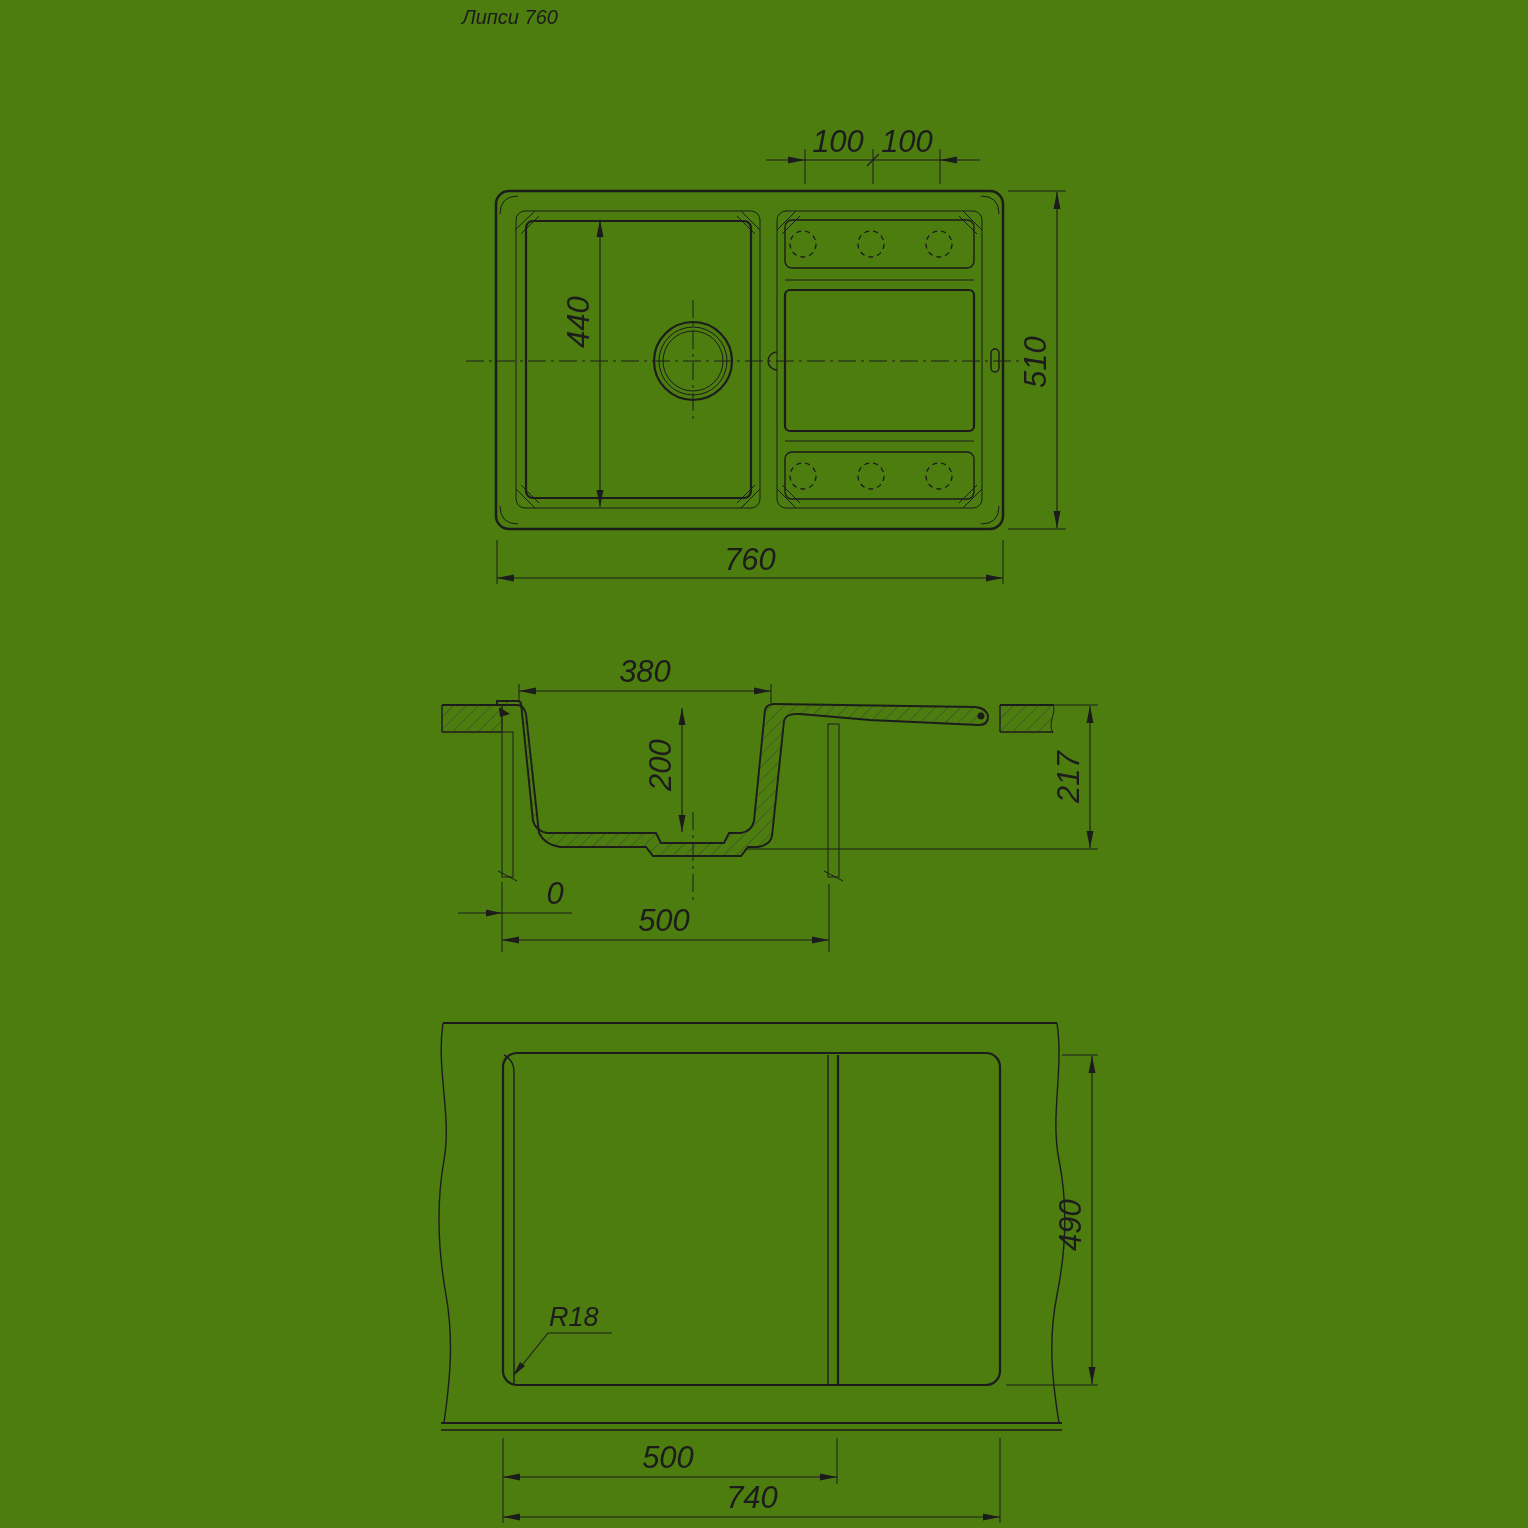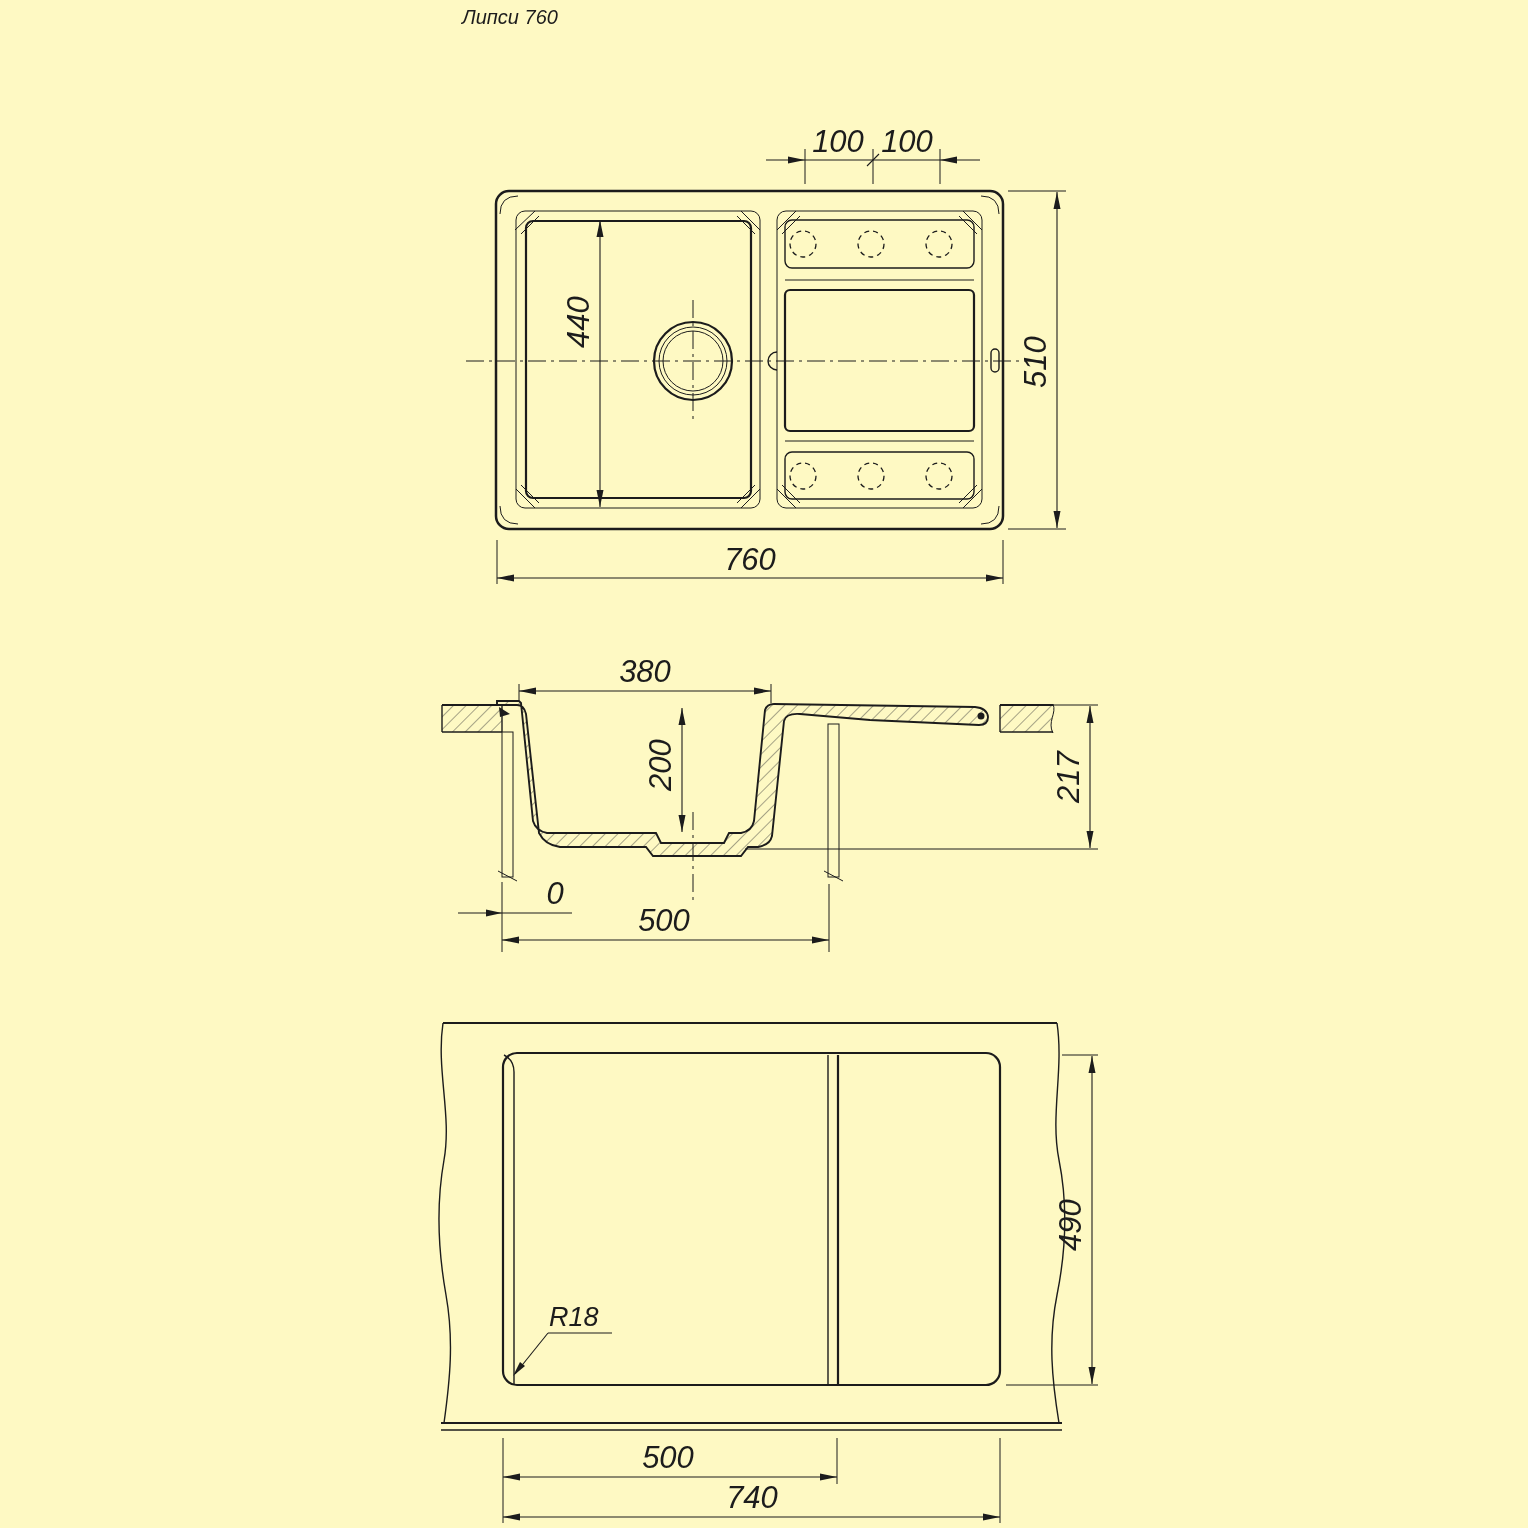--- a/index.html
+++ b/index.html
@@ -1,16 +1,16 @@
 <!DOCTYPE html>
 <html><head>
 <meta charset="utf-8">
 <style>
   html,body{margin:0;padding:0;background:#fff;}
-  .page{width:1528px;height:1528px;background:#fef9c3;position:relative;overflow:hidden;}
+  .page{width:1528px;height:1528px;background:#4d7c0f;position:relative;overflow:hidden;}
   svg{display:block;}
   svg text{font-family:"Liberation Sans","DejaVu Sans",sans-serif;font-style:italic;fill:#1c1c1c;}
   .dimtxt{font-size:31px;}
   .titletxt{font-size:20px;}
   .rtxt{font-size:27px;}
   .thin{stroke:#1c1c1c;stroke-width:1;fill:none;}
   .med{stroke:#1c1c1c;stroke-width:1.4;fill:none;}
   .bold{stroke:#1c1c1c;stroke-width:2.2;fill:none;}
   .xbold{stroke:#1c1c1c;stroke-width:2.5;fill:none;}
   .dim{stroke:#1c1c1c;stroke-width:1.1;fill:none;}

